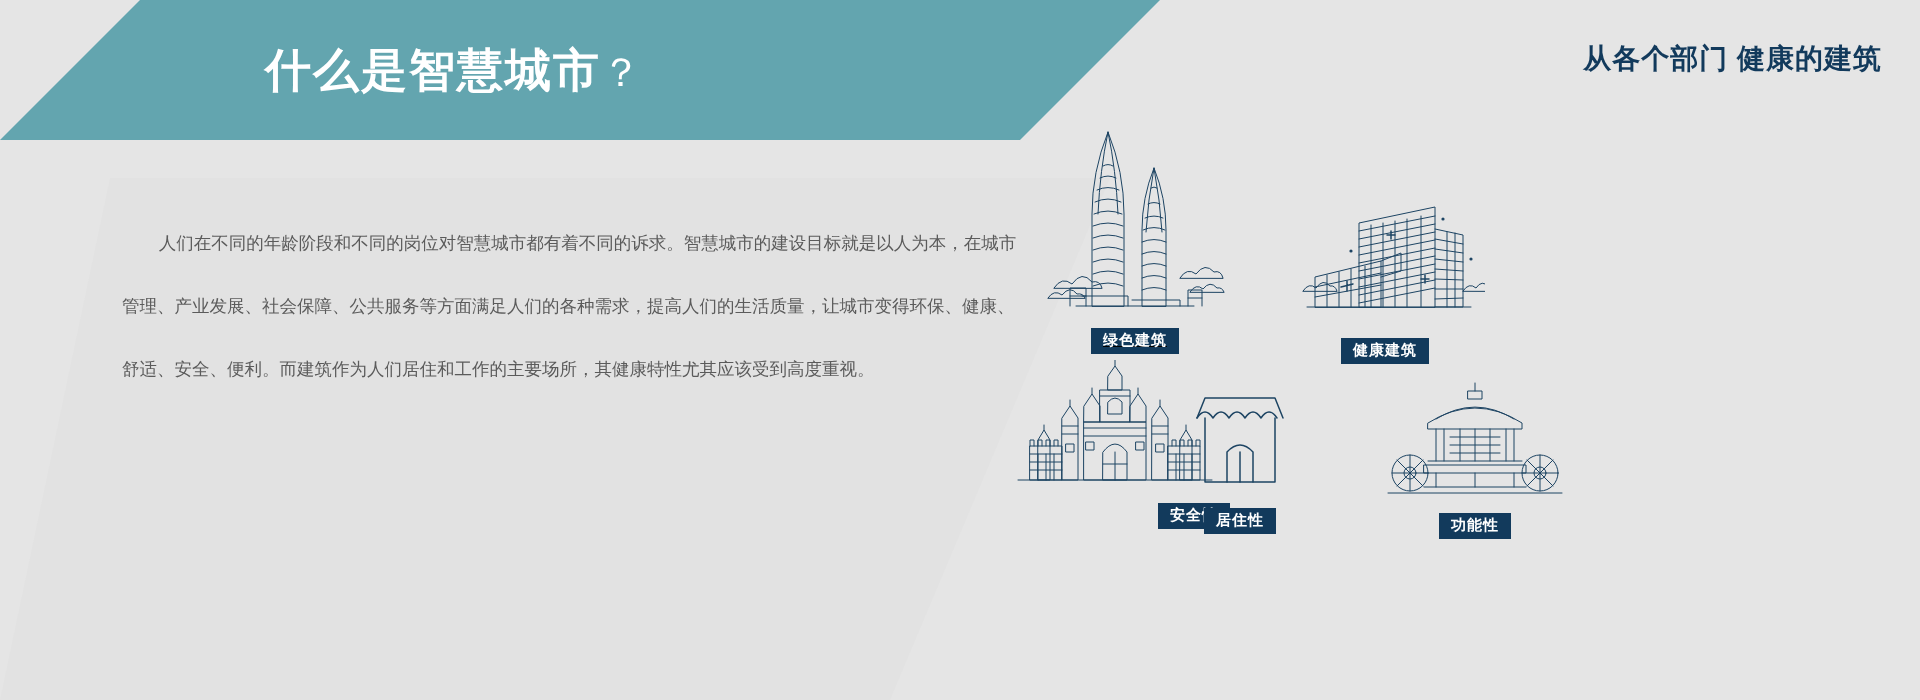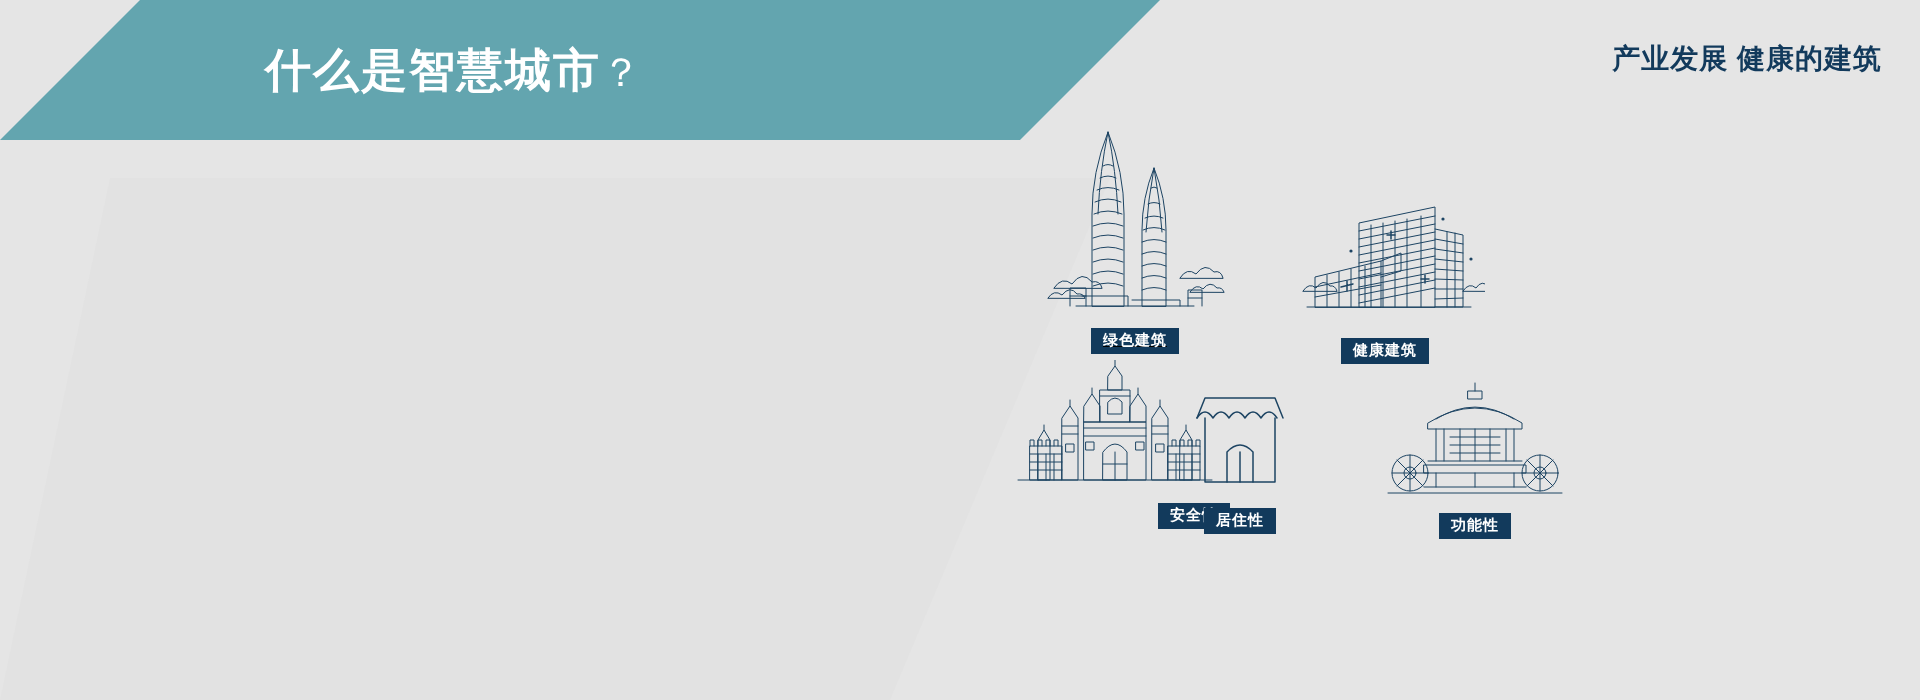--- a/index.html
+++ b/index.html
@@ -88,25 +88,26 @@
 <body>
 
 <div id="page">
 
   <div class="banner">
     <div class="banner-title">
       <span>什么是智慧城市</span><span class="qm">？</span>
     </div>
   </div>
 
-  <div class="header-right">产业发展  健康的建筑</div>
+  <div class="header-right">从各个部门  健康的建筑</div>
 
   <div class="body-panel"></div>
 
   <div class="body-text">
+    <p><span class="indent"></span><span>人们在不同的年龄阶段和不同的岗位对智慧城市都有着不同的诉求。智慧城市的建设目标就是以人为本，在城市管理、产业发展、社会保障、公共服务等方面满足人们的各种需求，提高人们的生活质量，让城市变得环保、健康、舒适、安全、便利。而建筑作为人们居住和工作的主要场所，其健康特性尤其应该受到高度重视。</span></p>
   </div>
 
   <div class="illus-area">
 
     <div class="cell" id="cell-green">
       <svg width="210" height="210" viewBox="0 0 210 210">
         <g class="ink-thin">
           <path d="M62 196 L62 104 Q62 62 78 22 Q94 62 94 104 L94 196 Z"></path>
           <path d="M112 196 L112 120 Q112 88 124 58 Q136 88 136 120 L136 196 Z"></path>
           <path d="M78 22 Q70 60 68 104 M78 22 Q86 60 88 104"></path>

